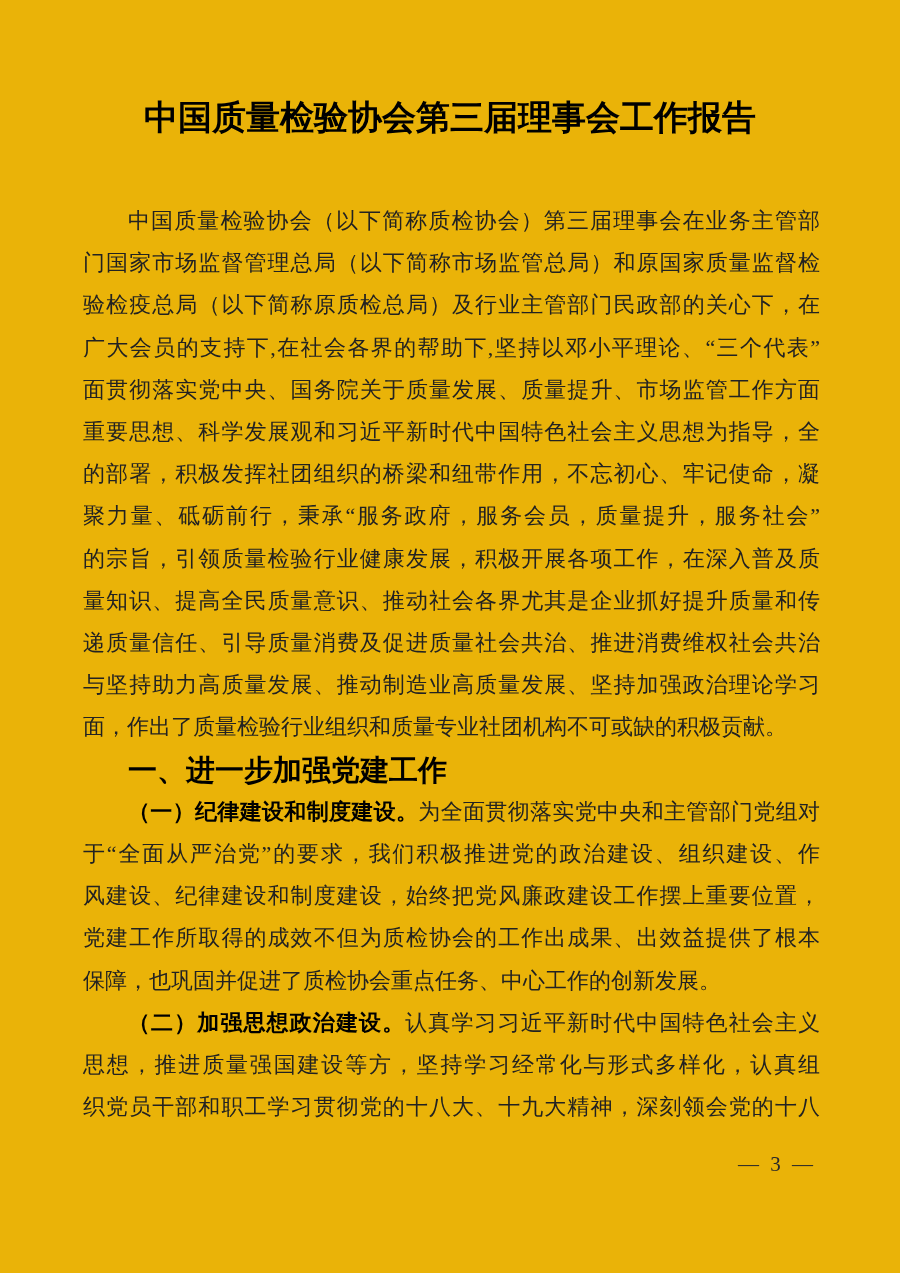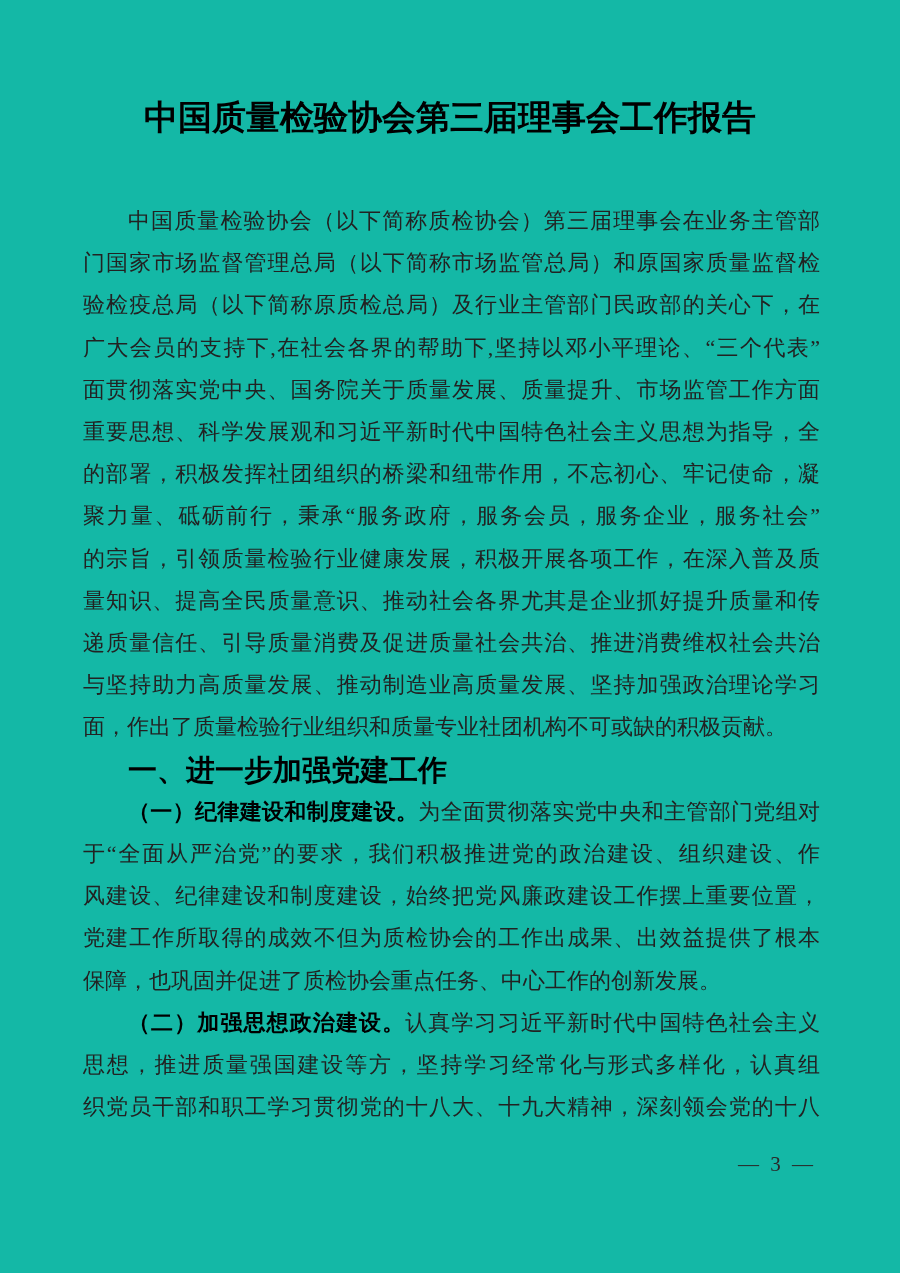--- a/index.html
+++ b/index.html
@@ -4,21 +4,21 @@
 <style>
   html, body {
     margin: 0;
     padding: 0;
     background: #ffffff;
   }
   .sheet {
     position: relative;
     width: 900px;
     height: 1273px;
-    background: #14b8a6;
+    background: #eab308;
     overflow: hidden;
     font-family: "Liberation Serif", serif;
     color: #1f1f1f;
   }
   .doc-title {
     position: absolute;
     top: 94px;
     left: 0;
     width: 100%;
     text-align: center;
@@ -80,21 +80,21 @@
   <div class="doc-title">中国质量检验协会第三届理事会工作报告</div>
   <div class="content">
       <div class="paragraph">
         <div class="line indent"><span class="seg">中国质量检验协会（以下简称质检协会）第三届理事会在业务主管部</span></div>
         <div class="line"><span class="seg">门国家市场监督管理总局（以下简称市场监管总局）和原国家质量监督检</span></div>
         <div class="line"><span class="seg">验检疫总局（以下简称原质检总局）及行业主管部门民政部的关心下，在</span></div>
         <div class="line"><span class="seg">广大会员的支持下,在社会各界的帮助下,坚持以邓小平理论、“三个代表”</span></div>
         <div class="line"><span class="seg">面贯彻落实党中央、国务院关于质量发展、质量提升、市场监管工作方面</span></div>
         <div class="line"><span class="seg">重要思想、科学发展观和习近平新时代中国特色社会主义思想为指导，全</span></div>
         <div class="line"><span class="seg">的部署，积极发挥社团组织的桥梁和纽带作用，不忘初心、牢记使命，凝</span></div>
-        <div class="line"><span class="seg">聚力量、砥砺前行，秉承“服务政府，服务会员，服务企业，服务社会”</span></div>
+        <div class="line"><span class="seg">聚力量、砥砺前行，秉承“服务政府，服务会员，质量提升，服务社会”</span></div>
         <div class="line"><span class="seg">的宗旨，引领质量检验行业健康发展，积极开展各项工作，在深入普及质</span></div>
         <div class="line"><span class="seg">量知识、提高全民质量意识、推动社会各界尤其是企业抓好提升质量和传</span></div>
         <div class="line"><span class="seg">递质量信任、引导质量消费及促进质量社会共治、推进消费维权社会共治</span></div>
         <div class="line"><span class="seg">与坚持助力高质量发展、推动制造业高质量发展、坚持加强政治理论学习</span></div>
         <div class="line last"><span class="seg">面，作出了质量检验行业组织和质量专业社团机构不可或缺的积极贡献。</span></div>
       </div>
       <div class="line heading indent last">一、进一步加强党建工作</div>
       <div class="paragraph">
         <div class="line indent"><span class="seg bold">（一）纪律建设和制度建设。</span><span class="seg">为全面贯彻落实党中央和主管部门党组对</span></div>
         <div class="line"><span class="seg">于“全面从严治党”的要求，我们积极推进党的政治建设、组织建设、作</span></div>

